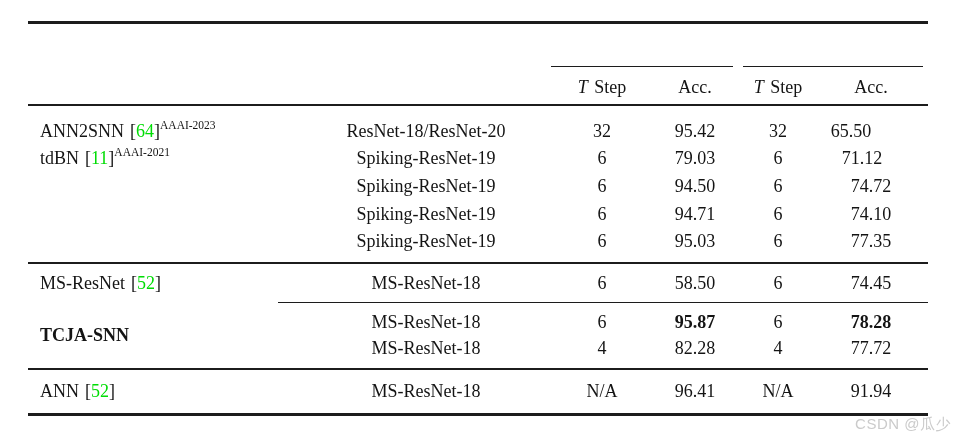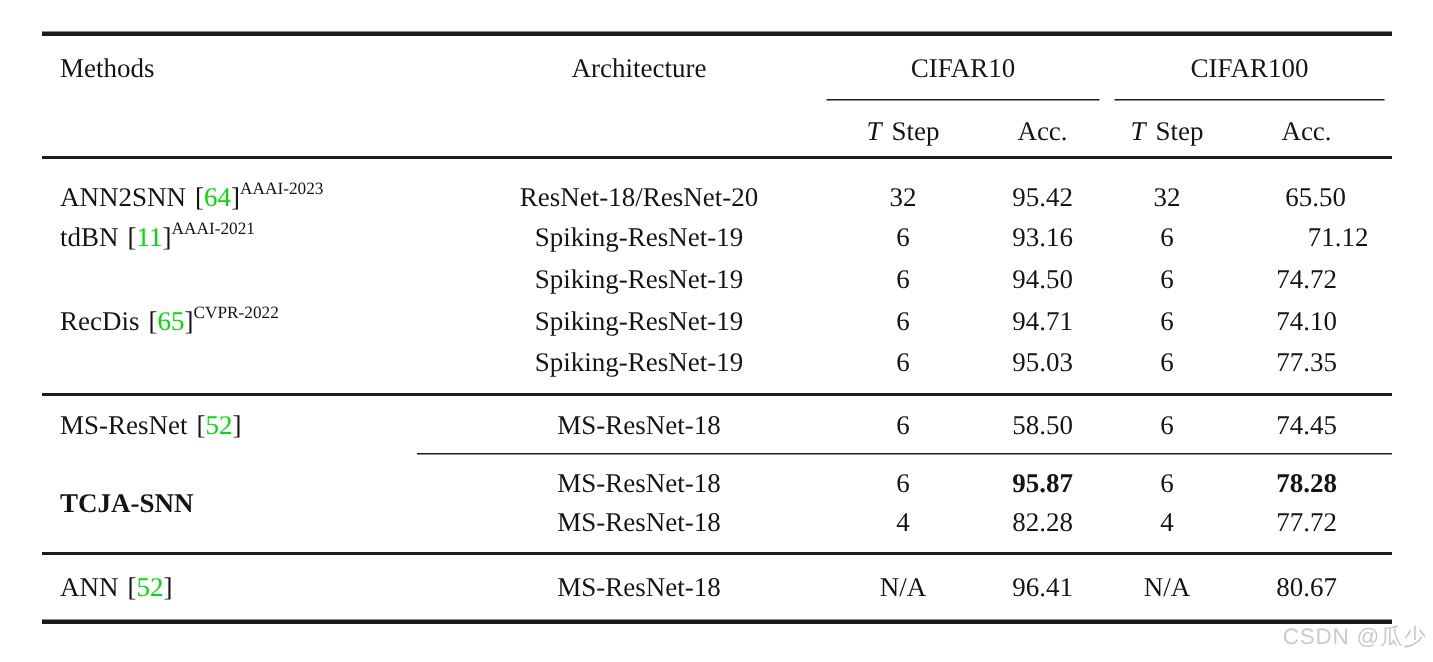--- a/index.html
+++ b/index.html
@@ -30,62 +30,55 @@
 
   <div class="rule" style="left:28px; top:21px; width:900px; height:3px;"></div>
   <div class="rule" style="left:551px; top:66px; width:182px; height:1px;"></div>
   <div class="rule" style="left:743px; top:66px; width:180px; height:1px;"></div>
   <div class="rule" style="left:28px; top:104px; width:900px; height:2px;"></div>
   <div class="rule" style="left:28px; top:262px; width:900px; height:2px;"></div>
   <div class="rule" style="left:278px; top:302px; width:650px; height:1px;"></div>
   <div class="rule" style="left:28px; top:368px; width:900px; height:2px;"></div>
   <div class="rule" style="left:28px; top:413px; width:900px; height:3px;"></div>
 
-  <div class="hrow" style="top:31px;">
-    <span class="cell left" style="left:40px;">Methods</span>
-    <span class="cell" style="left:426px;">Architecture</span>
-    <span class="cell" style="left:642px;">CIFAR10</span>
-    <span class="cell" style="left:833px;">CIFAR100</span>
-  </div>
 
   <div class="hrow" style="top:73px;">
     <span class="cell" style="left:602px;"><i class="mathT">T</i> <span>Step</span></span>
     <span class="cell" style="left:695px;">Acc.</span>
     <span class="cell" style="left:778px;"><i class="mathT">T</i> <span>Step</span></span>
     <span class="cell" style="left:871px;">Acc.</span>
   </div>
 
   <div class="hrow" style="top:117px;">
     <span class="cell left" style="left:40px;"><span>ANN2SNN</span><span class="citegroup"><span>[</span><span class="green">64</span><span>]</span></span><sup>AAAI-2023</sup></span>
     <span class="cell" style="left:426px;">ResNet-18/ResNet-20</span>
     <span class="cell" style="left:602px;">32</span>
     <span class="cell" style="left:695px;">95.42</span>
     <span class="cell" style="left:778px;">32</span>
-    <span class="cell" style="left:877px;text-align:center;">65.50</span>
+    <span class="cell" style="left:851px;text-align:center;">65.50</span>
   </div>
 
   <div class="hrow" style="top:144px;">
     <span class="cell left" style="left:40px;"><span>tdBN</span><span class="citegroup"><span>[</span><span class="green">11</span><span>]</span></span><sup>AAAI-2021</sup></span>
     <span class="cell" style="left:426px;">Spiking-ResNet-19</span>
     <span class="cell" style="left:602px;">6</span>
-    <span class="cell" style="left:695px;">93.16</span>
+    <span class="cell" style="left:695px;">79.03</span>
     <span class="cell" style="left:778px;">6</span>
-    <span class="cell" style="left:892px;">71.12</span>
+    <span class="cell" style="left:862px;">71.12</span>
   </div>
 
   <div class="hrow" style="top:172px;">
     <span class="cell" style="left:426px;">Spiking-ResNet-19</span>
     <span class="cell" style="left:602px;">6</span>
     <span class="cell" style="left:695px;">94.50</span>
     <span class="cell" style="left:778px;">6</span>
     <span class="cell" style="left:871px;">74.72</span>
   </div>
 
   <div class="hrow" style="top:200px;">
-    <span class="cell left" style="left:40px;"><span>RecDis</span><span class="citegroup"><span>[</span><span class="green">65</span><span>]</span></span><sup>CVPR-2022</sup></span>
     <span class="cell" style="left:426px;">Spiking-ResNet-19</span>
     <span class="cell" style="left:602px;">6</span>
     <span class="cell" style="left:695px;">94.71</span>
     <span class="cell" style="left:778px;">6</span>
     <span class="cell" style="left:871px;">74.10</span>
   </div>
 
   <div class="hrow" style="top:227px;">
     <span class="cell" style="left:426px;">Spiking-ResNet-19</span>
     <span class="cell" style="left:602px;">6</span>
@@ -122,18 +115,18 @@
     <span class="cell" style="left:778px;">4</span>
     <span class="cell" style="left:871px;">77.72</span>
   </div>
 
   <div class="hrow" style="top:377px;">
     <span class="cell left" style="left:40px;"><span>ANN</span><span class="citegroup"><span>[</span><span class="green">52</span><span>]</span></span></span>
     <span class="cell" style="left:426px;">MS-ResNet-18</span>
     <span class="cell" style="left:602px;">N/A</span>
     <span class="cell" style="left:695px;">96.41</span>
     <span class="cell" style="left:778px;">N/A</span>
-    <span class="cell" style="left:871px;">80.67</span>
+    <span class="cell" style="left:871px;">91.94</span>
   </div>
 
   <div class="watermark">CSDN @瓜少</div>
 
 </div>
 
 </body></html>

